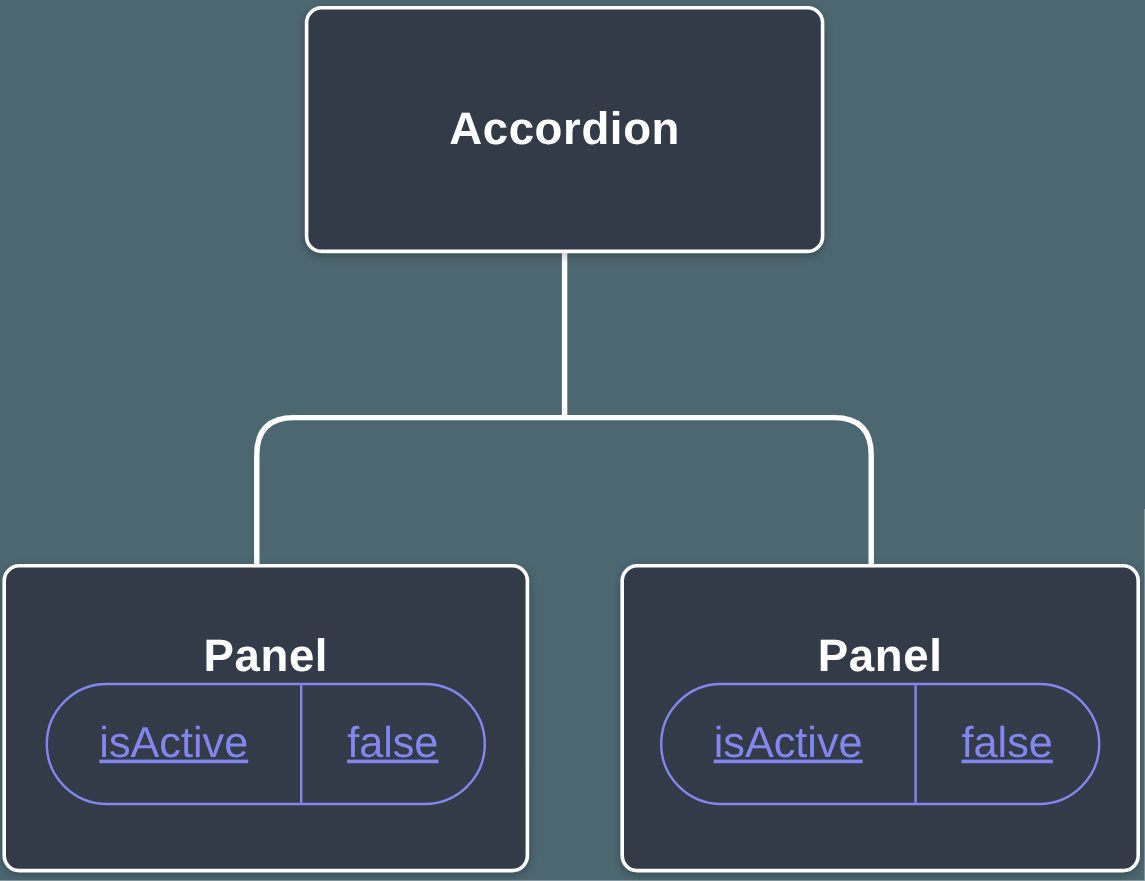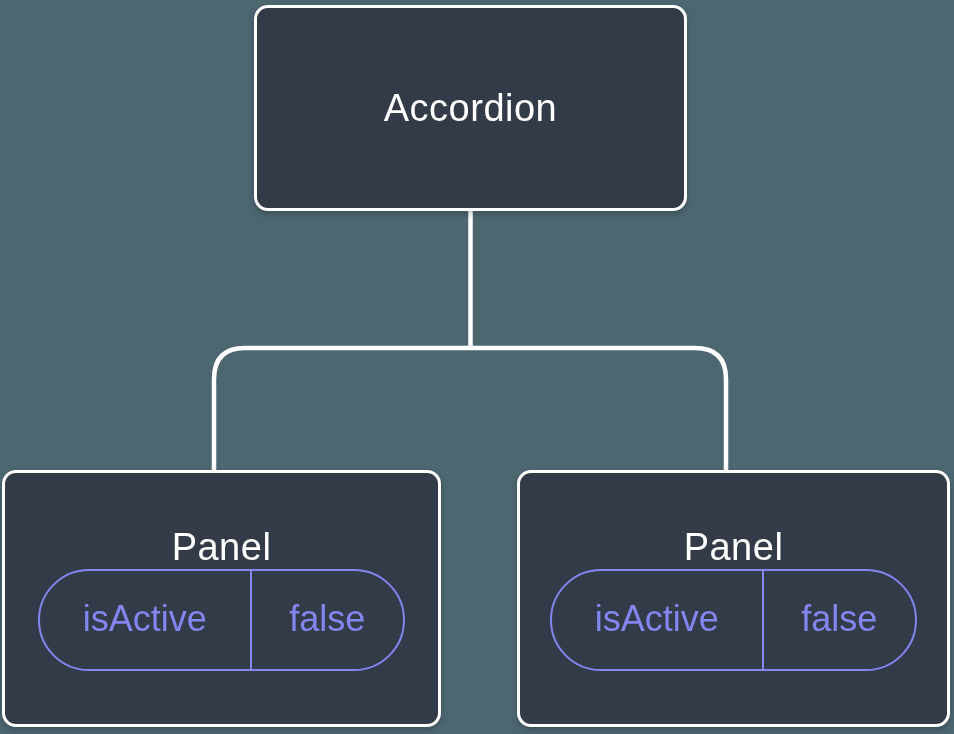--- a/index.html
+++ b/index.html
@@ -29,21 +29,21 @@
     border-radius:14px;
     box-shadow:0 3px 7px rgba(0,0,0,0.22);
     display:flex;
     flex-direction:column;
     align-items:center;
     justify-content:center;
     color:var(--color-node_text);
   }
   .node-label{
     font-size:38px;
-    font-weight:400;
+    font-weight:700;
     letter-spacing:0.5px;
     color:var(--color-node_text);
   }
   .node-root{
     left:254px;top:5px;width:433px;height:206px;
   }
   .node-panel{
     top:470px;width:439px;height:257px;
   }
   .node-panel-0{left:2px;}
@@ -55,20 +55,21 @@
     display:flex;
     align-items:stretch;
     color:var(--color-state_accent);
     font-size:36px;
   }
   .pill-cell{
     display:flex;
     align-items:center;
     justify-content:center;
     padding-bottom:2px;
+    text-decoration:underline;
   }
   .pill-key{
     flex:0 0 58.3%;
     border-right:2px solid var(--color-state_accent);
   }
   .pill-value{
     flex:1 1 auto;
   }
 </style>
 </head>

